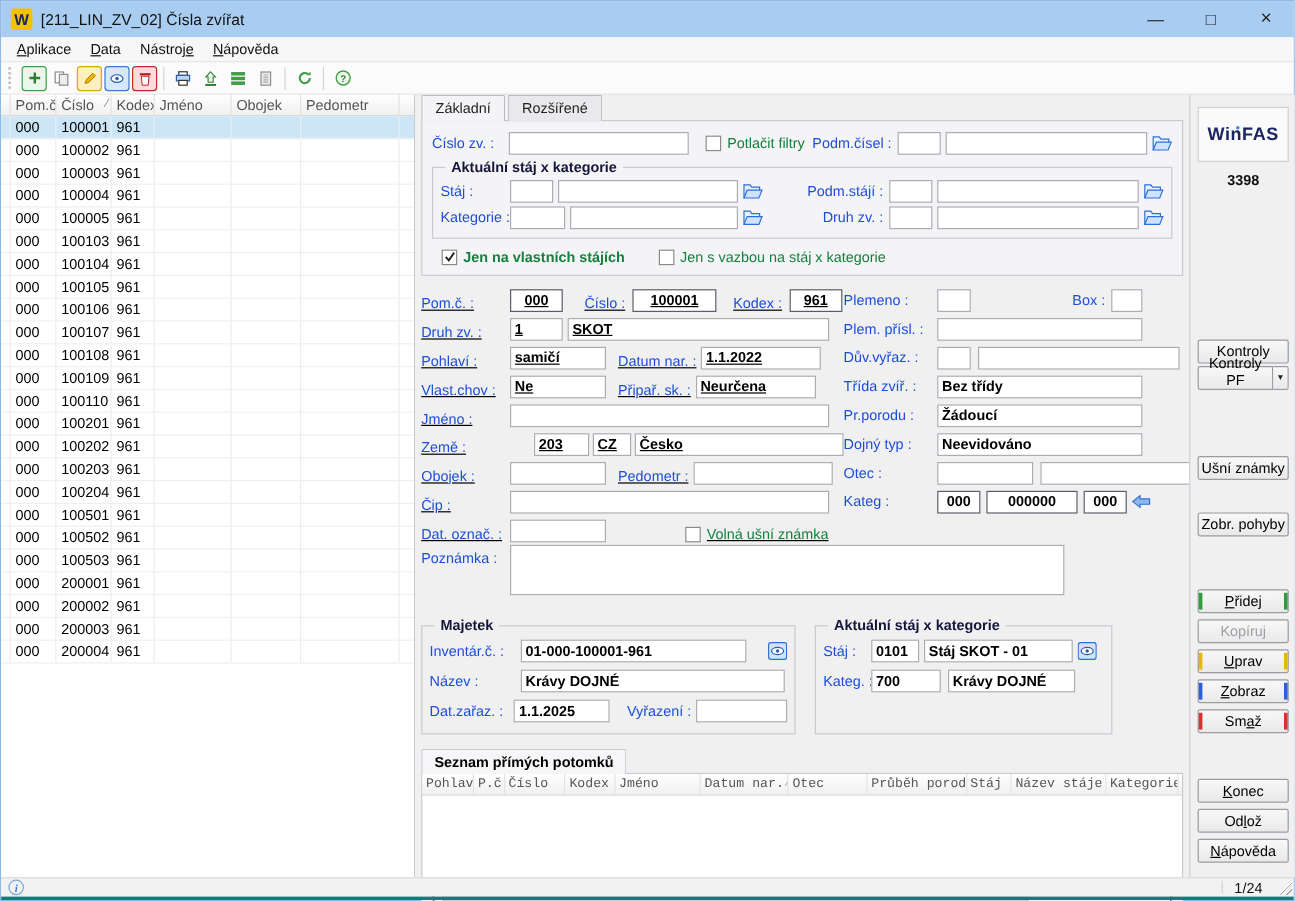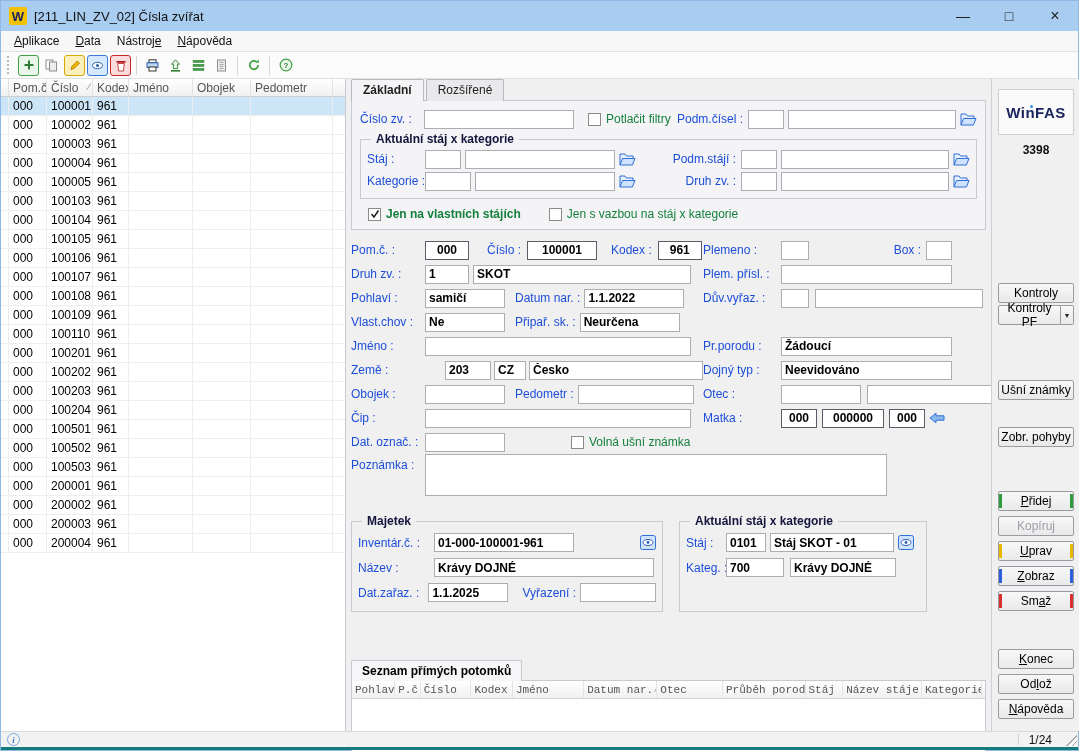--- a/index.html
+++ b/index.html
@@ -36,70 +36,70 @@
   .lrow.selected { background:#cde6f7; }
   .g  { width:8px;  padding-left:0 !important; }
   .c1 { width:38px; } .c2 { width:46px; display:flex; justify-content:space-between; }
   .c3 { width:36px; } .c4 { width:64px; } .c5 { width:58px; } .c6 { width:82px; } .c7 { flex:1; border-right:none !important; }
   .sortch { color:#888; font-size:10px; padding-right:2px; }
 
   
   .formpanel { width:645px; flex:none; padding:0 5px; background:#f0f0f0; }
   .tabsrow { display:flex; height:22px; margin-top:0; }
   .tab { padding:3px 11px 0; border:1px solid #b9b9c2; border-bottom:none; background:#e9e9ec; color:#222; margin-right:2px; border-radius:2px 2px 0 0; }
-  .tab.active { background:#f4f4f6; font-weight:bold; position:relative; z-index:2; }
+  .tab.active { background:#f4f4f6; font-weight:normal; position:relative; z-index:2; }
 
   .filterbox { border:1px solid #c9c9d2; background:#f4f4f6; padding:7px 8px 6px; margin-top:-1px; }
   .frow { display:flex; align-items:center; height:22px; }
   .lbl { color:#1d4ed8; white-space:nowrap; }
   .inp { height:19px; border:1px solid #abadb3; background:#fff; font:bold 12px "Liberation Sans", sans-serif; padding:0 3px; color:#000; }
   .inp.center { text-align:center; }
   .inp.strong { border-color:#5c5c68; }
   .groupbox { border:1px solid #c9c9d2; position:relative; margin-top:9px; padding:8px 6px 6px; }
   .gtitle { position:absolute; top:-8px; left:10px; background:inherit; padding:0 5px; font-weight:bold; color:#14143c; }
   .filterbox .groupbox { background:#f4f4f6; }
   .cb { width:13px; height:13px; border:1px solid #8a8a8a; background:#fff; display:inline-flex; align-items:center; justify-content:center; flex:none; }
   .cklabel { margin-left:5px; color:#15803d; }
   .bold { font-weight:bold; }
 
   .detail { margin-top:8px; }
   .drow { display:flex; align-items:center; height:24px; }
-  .dhalf { width:352px; flex:none; display:flex; align-items:center; }
+  .dhalf { width:352px; flex:none; display:flex; align-items:flex-end;text-decoration:underline; }
   .dright { flex:1; display:flex; align-items:center; padding-right:34px; }
   .lblL { width:74px; flex:none; }
   .lblR { width:78px; flex:none; }
 
   .ficon, .eicon, .aicon { display:inline-flex; align-items:center; justify-content:center; margin-left:4px; }
 
   .groupsrow { display:flex; margin-top:12px; gap:16px; }
   .gbm { width:312px; } .gba { width:248px; }
   .grow { display:flex; align-items:center; height:25px; }
 
   .potomci { margin-top:12px; }
-  .ptab { display:inline-block; padding:3px 10px; border:1px solid #c9c9d2; border-bottom:none; background:#f6f6f8; font-weight:bold; border-radius:2px 2px 0 0; position:relative; z-index:2;margin-top:36px; }
+  .ptab { display:inline-block; padding:3px 10px; border:1px solid #c9c9d2; border-bottom:none; background:#f6f6f8; font-weight:bold; border-radius:2px 2px 0 0; position:relative; z-index:2; }
   .ptable { border:1px solid #c9c9d2; background:#fff; height:112px; margin-top:-1px; display:flex; flex-direction:column; }
   .phead { display:flex; height:18px; background:linear-gradient(#ffffff,#f0f0f0); border-bottom:1px solid #d5d5d5; color:#555; font-size:11px; flex:none; }
   .phead > span { padding:3px 0 0 3px; border-right:1px solid #e4e4e4; overflow:hidden; white-space:nowrap;font-family:Liberation Mono, monospace; }
   .pbody { flex:1; }
   .hscroll { height:15px; background:#f1f1f1; border-top:1px solid #e0e0e0; display:flex; align-items:center; flex:none; }
   .harrow { width:15px; text-align:center; font-size:8px; color:#555; }
   .hthumb { height:11px; background:#c9c9c9; border:1px solid #b3b3b3; width:488px; margin-left:2px; border-radius:1px; }
 
   
   .sidebar { flex:1; border-left:1px solid #cfcfd6; background:#f0f0f0; display:flex; flex-direction:column; align-items:center; padding:10px 6px 0; }
   .logo-box { width:76px; height:46px; background:#fafafa; border:1px solid #cfcfcf; display:flex; align-items:center; justify-content:center; }
   .logo-text { font-weight:bold; font-size:15px; color:#1b2560; letter-spacing:0.5px; position:relative; }
   .logo-text::after { content:""; position:absolute; left:24px; top:1px; width:3px; height:3px; background:#3a8fd8; border-radius:50%; }
   .ver-num { font-weight:bold; margin-top:8px; color:#111; }
   .btn { width:76px; height:20px; background:linear-gradient(#f8f8f8,#e9e9e9); border:1px solid #9a9aa2; border-radius:2px; display:flex; align-items:center; justify-content:center; color:#000; flex:none; }
   .btn .bar { width:3px; height:14px; flex:none; }
   .btn span.cap { flex:1; text-align:center; }
   .btn.disabled { color:#9a9fa5; }
   .pfwrap { display:flex; margin-top:2px; }
-  .pfwrap .btn.pf { width:63px; border-radius:2px 0 0 2px; }
+  .pfwrap .btn.pf { width:63px; border-radius:2px 0 0 2px;align-items:flex-end; }
   .pfdrop { width:13px; height:20px; border:1px solid #9a9aa2; border-left:none; background:linear-gradient(#f8f8f8,#e9e9e9); display:flex; align-items:center; justify-content:center; font-size:7px; color:#222; border-radius:0 2px 2px 0; }
 
   
   .statusbar { height:16px; background:#f2f2f2; border-top:1px solid #dadada; display:flex; align-items:center; flex:none; position:relative; }
   .info-ic { width:13px; height:13px; border:1px solid #7aa7d9; border-radius:50%; color:#3a7bd5; font:italic bold 9px "Liberation Serif", serif; display:flex; align-items:center; justify-content:center; margin-left:6px; }
   .sb-sep { width:1px; height:11px; background:#d2d2d2; }
   .sb-count { margin:0 26px 0 10px; color:#111; }
   .grip { position:absolute; right:1px; bottom:1px; width:12px; height:12px; clip-path:polygon(100% 0,100% 100%,0 100%); background:repeating-linear-gradient(135deg,#ffffff 0 1px,#a9a9a9 1px 2px,#f0f0f0 2px 4px); }
   .tealedge { height:3px; background:#157a7a; flex:none; }
 </style>
@@ -602,20 +602,24 @@
             <input class="inp" style="flex: 1 1 0%; margin-left: 6px;" value="">
           </div>
         </div>
         <div class="drow">
           <div class="dhalf">
             <span class="lbl lblL">Vlast.chov :</span>
             <input class="inp" style="width: 80px;" value="Ne">
             <span class="lbl" style="margin-left:10px">Připař. sk. :</span>
             <input class="inp" style="width: 100px; margin-left: 4px;" value="Neurčena">
           </div>
+          <div class="dright">
+            <span class="lbl lblR">Třída zvíř. :</span>
+            <input class="inp" style="flex: 1 1 0%;" value="Bez třídy">
+          </div>
         </div>
         <div class="drow">
           <div class="dhalf">
             <span class="lbl lblL">Jméno :</span>
             <input class="inp" style="width: 266px;" value="">
           </div>
           <div class="dright">
             <span class="lbl lblR">Pr.porodu :</span>
             <input class="inp" style="flex: 1 1 0%;" value="Žádoucí">
           </div>
@@ -644,23 +648,23 @@
             <input class="inp" style="width: 80px;" value="">
             <input class="inp" style="flex: 1 1 0%; margin-left: 6px;" value="">
           </div>
         </div>
         <div class="drow">
           <div class="dhalf">
             <span class="lbl lblL">Čip :</span>
             <input class="inp" style="width: 266px;" value="">
           </div>
           <div class="dright">
-            <span class="lbl lblR">Matka :</span>
+            <span class="lbl lblR">Kateg :</span>
             <input class="inp strong center" style="width: 36px;" value="000">
-            <input class="inp strong center" style="width: 62px; margin-left: 5px;" value="000000">
+            <input class="inp strong center" style="width: 76px; margin-left: 5px;" value="000000">
             <input class="inp strong center" style="width: 36px; margin-left: 5px;" value="000">
             <span class="aicon">
               <svg width="16" height="12" viewBox="0 0 16 12">
                   <path d="M7 1.2v2.6h8v4.4H7v2.6L1 6z" fill="#8db8ef" stroke="#2e6fd6"></path>
                 </svg>
               </span>
           </div>
         </div>
         <div class="drow">
           <div class="dhalf">
@@ -674,21 +678,21 @@
           <span class="lbl lblL" style="margin-top:4px">Poznámka :</span>
           <textarea class="inp" style="width: 462px; height: 42px; resize: none; font-weight: normal;"></textarea>
         </div>
       </div>
 
       <div class="groupsrow">
         <div class="groupbox gbm" style="background:#f0f0f0">
           <span class="gtitle">Majetek</span>
           <div class="grow">
             <span class="lbl" style="width:76px">Inventár.č. :</span>
-            <input class="inp" style="width: 140px;" value="01-000-100001-961">
+            <input class="inp" style="width: 188px;" value="01-000-100001-961">
             <span class="eicon" style="margin-left:auto">
               <svg width="16" height="15" viewBox="0 0 16 15">
                   <rect x="0.5" y="0.5" width="15" height="14" rx="2" fill="#cfe3ff" stroke="#2e6fd6"></rect>
                   <ellipse cx="8" cy="7.5" rx="5" ry="3" fill="#fff" stroke="#2a5db0"></ellipse>
                   <circle cx="8" cy="7.5" r="1.4" fill="#2a5db0"></circle>
                 </svg>
               </span>
           </div>
           <div class="grow">
             <span class="lbl" style="width:76px">Název :</span>

